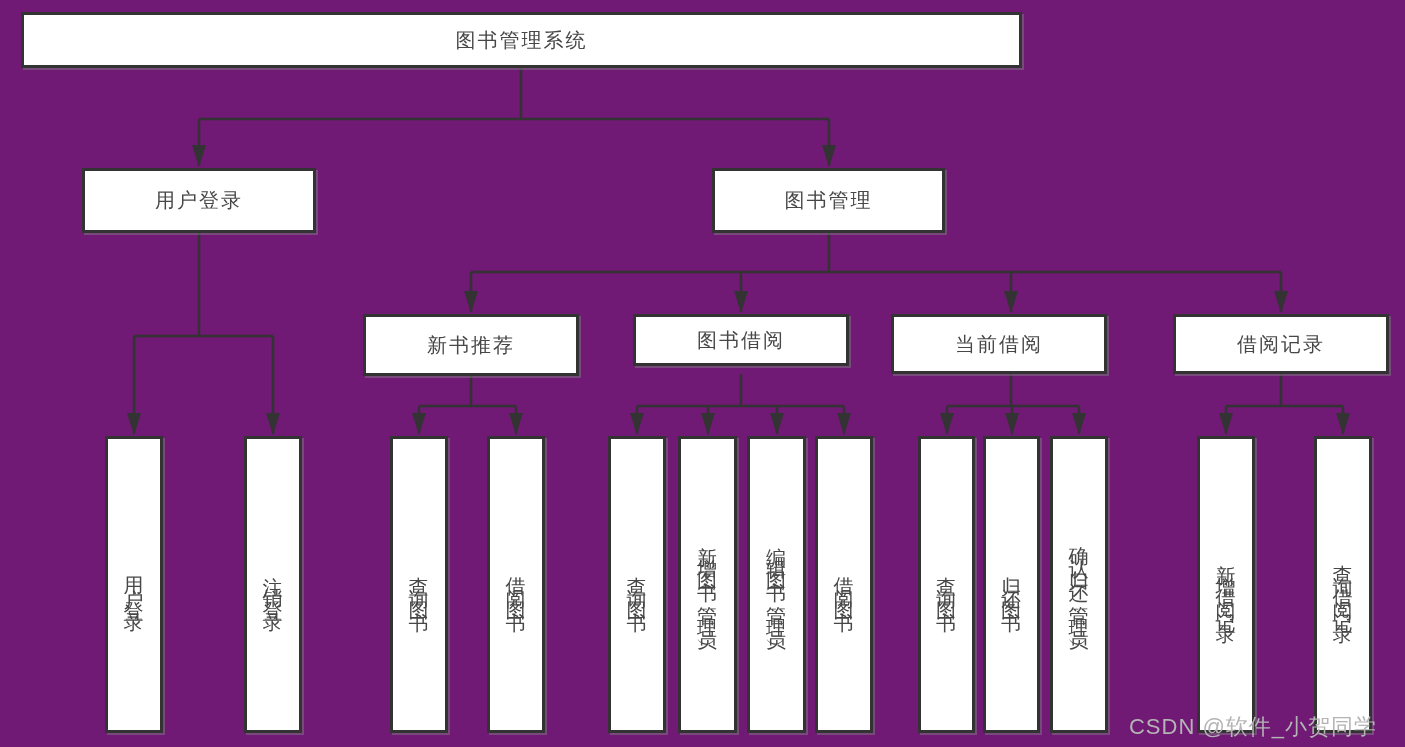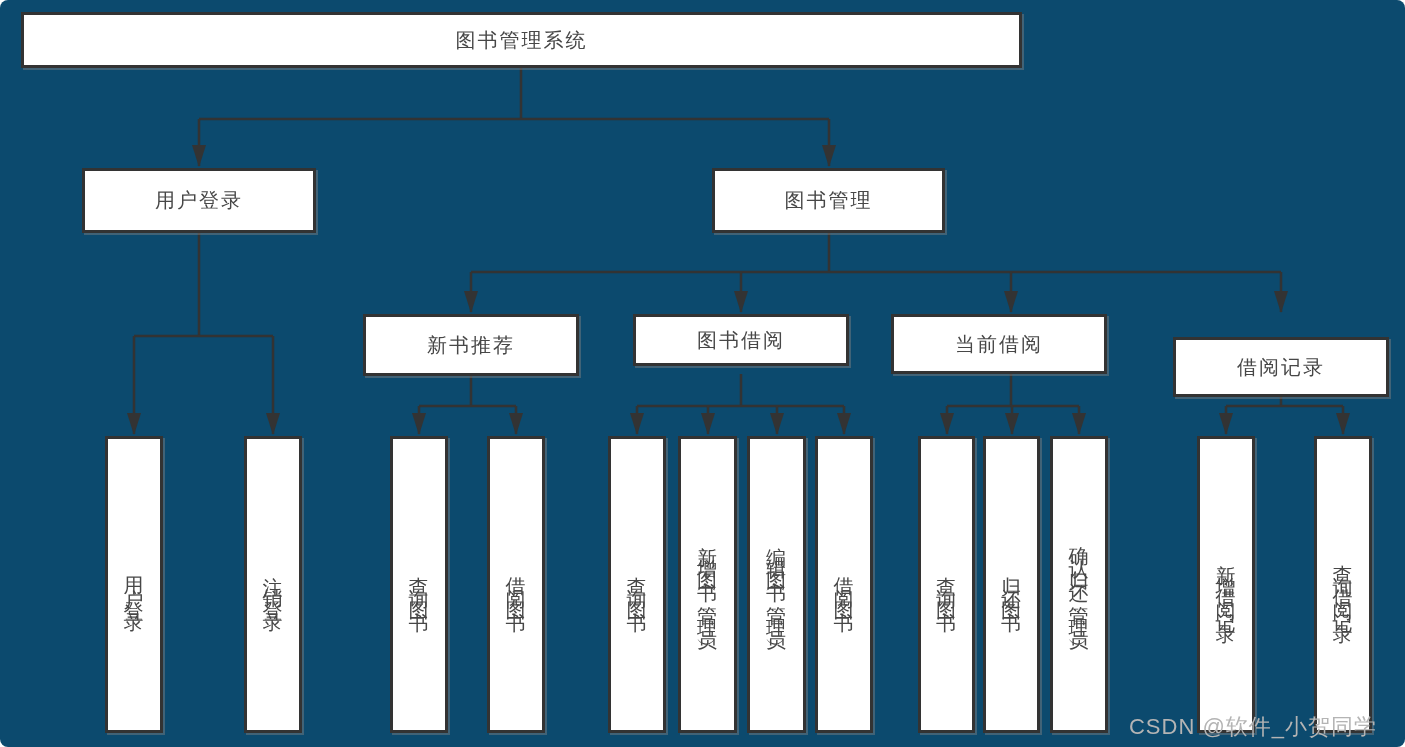--- a/index.html
+++ b/index.html
@@ -1,23 +1,22 @@
 <!DOCTYPE html>
 <html><head>
 <meta charset="utf-8">
 <style>
   html,body{margin:0;padding:0;background:#ffffff;}
   #canvas{
     position:relative;
     width:1405px;height:747px;
-    background:#0c4a6e;
+    background:#701a75;
     overflow:hidden;
     font-family:"Liberation Sans","DejaVu Sans",sans-serif;
     color:#474747;
-    border-radius:8px;
   }
   #connectors{position:absolute;left:0;top:0;z-index:0;}
   .node{
     position:absolute;
     box-sizing:border-box;
     background:#ffffff;
     border:3px solid #333333;
     box-shadow:2px 2px 0 rgba(130,130,130,0.45);
     display:flex;align-items:center;justify-content:center;
     z-index:1;
@@ -115,21 +114,21 @@
 
   <div class="node hnode" style="left:363px;top:314px;width:216px;height:62px;">
     <span class="lbl">新书推荐</span>
   </div>
   <div class="node hnode" style="left:633px;top:314px;width:216px;height:52px;">
     <span class="lbl">图书借阅</span>
   </div>
   <div class="node hnode" style="left:891px;top:314px;width:216px;height:60px;">
     <span class="lbl">当前借阅</span>
   </div>
-  <div class="node hnode" style="left:1173px;top:314px;width:216px;height:60px;margin-top:23px;">
+  <div class="node hnode" style="left:1173px;top:314px;width:216px;height:60px;">
     <span class="lbl">借阅记录</span>
   </div>
 
   <div class="node vnode" style="left:105px;top:436px;width:58px;height:297px;">
     <span class="lbl">用户登录</span>
   </div>
   <div class="node vnode" style="left:244px;top:436px;width:58px;height:297px;">
     <span class="lbl">注销登录</span>
   </div>
 

